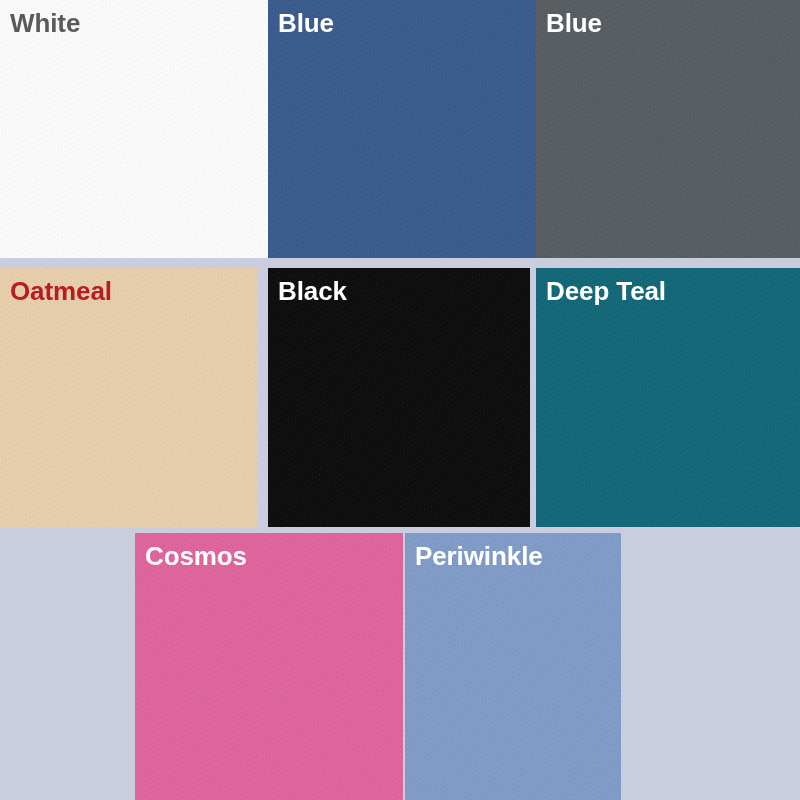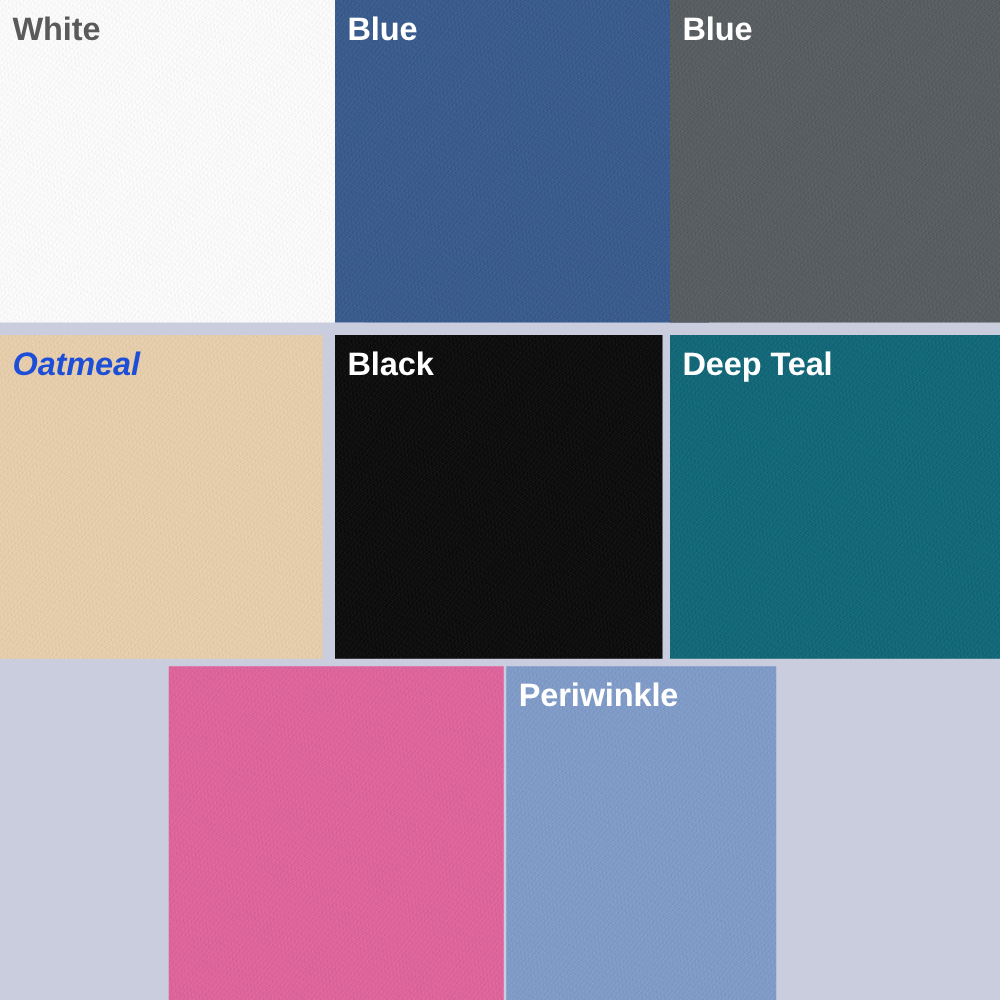--- a/index.html
+++ b/index.html
@@ -82,30 +82,31 @@
     <div class="swatch" style="left: 268px; top: 0px; width: 299px; height: 258px; background: rgb(54, 89, 140);">
       <div class="texture"></div>
       <div class="swatch-label" style="color: rgb(255, 255, 255);">Blue</div>
     </div>
     <div class="swatch" style="left: 536px; top: 0px; width: 264px; height: 258px; background: rgb(85, 91, 95);">
       <div class="texture"></div>
       <div class="swatch-label" style="color: rgb(255, 255, 255);">Blue</div>
     </div>
     <div class="swatch" style="left: 0px; top: 268px; width: 258px; height: 259px; background: rgb(233, 207, 172);">
       <div class="texture"></div>
-      <div class="swatch-label" style="color: #1d4ed8; font-style: italic;">Oatmeal</div>
+      <div class="swatch-label" style="color: #b91c1c;">Oatmeal</div>
     </div>
     <div class="swatch" style="left: 536px; top: 268px; width: 264px; height: 259px; background: rgb(14, 102, 119);">
       <div class="texture"></div>
       <div class="swatch-label" style="color: rgb(255, 255, 255);">Deep Teal</div>
     </div>
     <div class="swatch" style="left: 268px; top: 268px; width: 262px; height: 259px; background: rgb(9, 9, 9);">
       <div class="texture"></div>
       <div class="swatch-label" style="color: rgb(255, 255, 255);">Black</div>
     </div>
     <div class="swatch" style="left: 135px; top: 533px; width: 268px; height: 267px; background: rgb(224, 99, 156);">
       <div class="texture"></div>
+      <div class="swatch-label" style="color: rgb(255, 255, 255);">Cosmos</div>
     </div>
     <div class="swatch" style="left: 405px; top: 533px; width: 216px; height: 267px; background: rgb(127, 155, 201);">
       <div class="texture"></div>
       <div class="swatch-label" style="color: rgb(255, 255, 255);">Periwinkle</div>
     </div>
   </div>
 
 </body></html>

